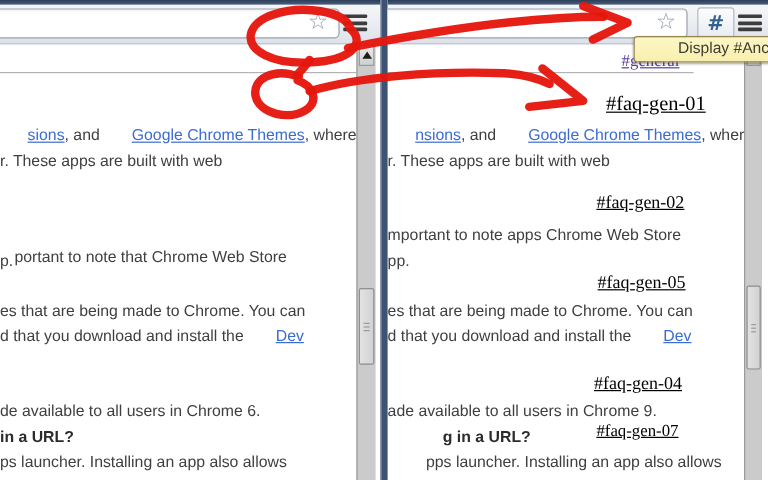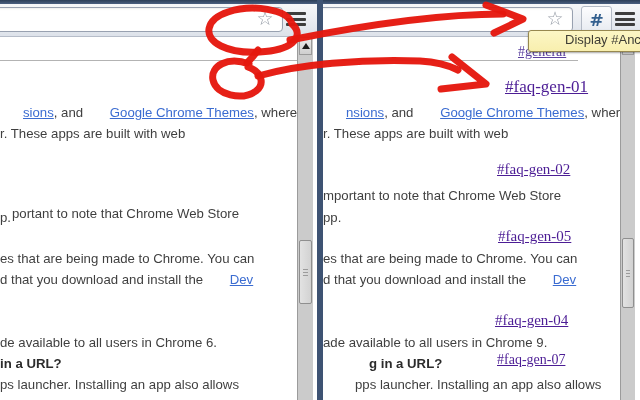--- a/index.html
+++ b/index.html
@@ -41,21 +41,21 @@
          border:1px solid #8f8f8f;border-radius:2px;cursor:grab;}
   .grip{position:absolute;left:3px;right:3px;top:50%;height:1px;background:#9b9b9b;
         box-shadow:0 -3px 0 #9b9b9b,0 3px 0 #9b9b9b;}
 
   
   .rule{position:absolute;height:1px;background:#b3b3b3;}
   .line{position:absolute;white-space:nowrap;font-size:13.2px;color:#3f3f3f;line-height:15px;}
   .line .lnk{color:#3b6cd1;text-decoration:underline;cursor:pointer;padding-left:23px;}
   .line .b{font-weight:bold;color:#2b2b2b;margin-top:40px;}
   .anchor{position:absolute;font-family:"Liberation Serif",serif;text-decoration:underline;
-          white-space:nowrap;color:#4c1d95;cursor:pointer;line-height:1.1;}
+          white-space:nowrap;color:#000000;cursor:pointer;line-height:1.1;}
   .anchor.visited{color:#5a3f9f;}
 
   
   .tooltip{position:absolute;top:30px;height:17px;padding:1px 5px 2px 5px;z-index:50;
            background:linear-gradient(#fcf6c5,#f8efae);border:1px solid #97884f;border-radius:3px;
            font-size:13px;color:#3f3e35;white-space:nowrap;box-shadow:0 1px 2px rgba(0,0,0,.35);}
 
   
   #ink{position:absolute;left:0;top:0;z-index:99;pointer-events:none;}
   #ink path{fill:none;stroke-width:7;stroke-linecap:round;stroke-linejoin:round;opacity:.96;}
@@ -120,21 +120,21 @@
 
     <div class="anchor visited" style="top:44px;left:195px;font-size:14px;">#general</div>
     <div class="anchor" style="top:78px;left:182px;font-size:17px;">#faq-gen-01</div>
     <div class="anchor" style="top:161px;left:174px;font-size:15px;">#faq-gen-02</div>
     <div class="anchor" style="top:228px;left:175px;font-size:15px;">#faq-gen-05</div>
     <div class="anchor" style="top:312px;left:172px;font-size:15px;">#faq-gen-04</div>
     <div class="anchor" style="top:352px;left:174px;font-size:14px;">#faq-gen-07</div>
 
     <div class="line" style="top:105px;left:0;"><span class="lnk">nsions</span><span>, and </span><span class="lnk">Google Chrome Themes</span><span>, where</span></div>
     <div class="line" style="top:126px;left:0;"><span>r. These apps are built with web</span></div>
-    <div class="line" style="top:188px;left:0;"><span>mportant to note that Chrome Web Store</span></div>
+    <div class="line" style="top:188px;left:0;"><span>mportant to note apps Chrome Web Store</span></div>
     <div class="line" style="top:210px;left:0;"><span>pp.</span></div>
     <div class="line" style="top:251px;left:0;"><span>es that are being made to Chrome. You can</span></div>
     <div class="line" style="top:272px;left:0;"><span>d that you download and install the </span><span class="lnk">Dev</span></div>
     <div class="line" style="top:335px;left:0;"><span>ade available to all users in Chrome 9.</span></div>
     <div class="line" style="top:356px;left:0;padding-left:46px;"><span class="b">g in a URL?</span></div>
     <div class="line" style="top:377px;left:0;margin-left:32px;"><span>pps launcher. Installing an app also allows</span></div>
 
     <div class="scrollbar" style="left:297px;width:14px;">
       <div class="scroll-btn">
         <div class="arrow-up"></div>

